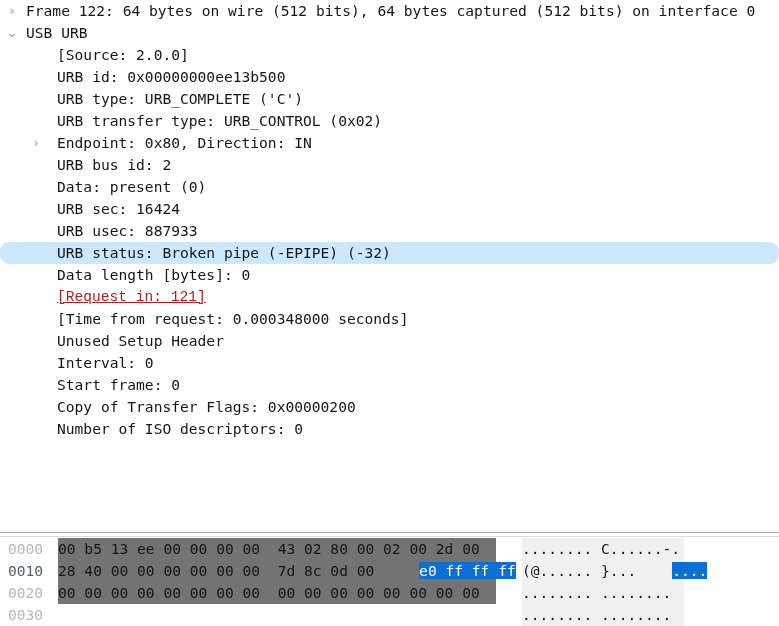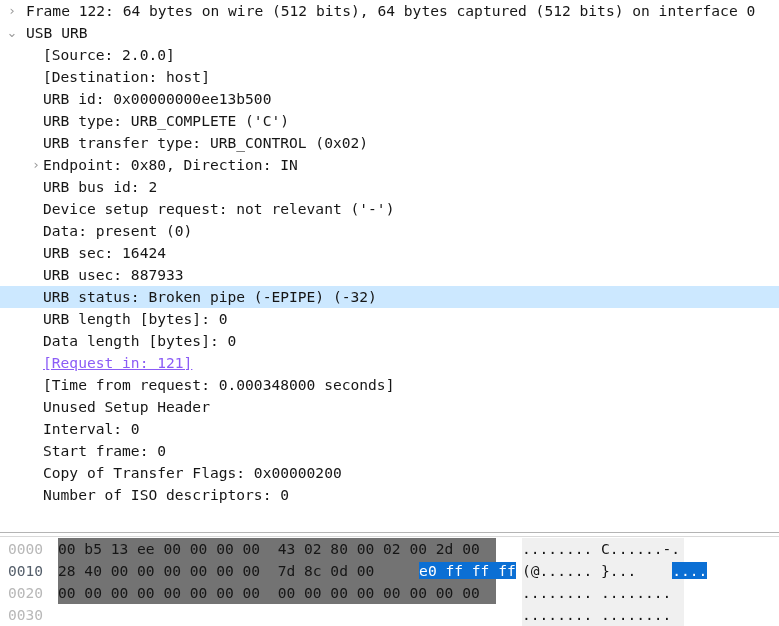--- a/index.html
+++ b/index.html
@@ -36,20 +36,21 @@
     position: relative;
     height: 22px;
     line-height: 22px;
     white-space: pre;
     font-size: 14.6px;
     color: #161616;
     letter-spacing: 0px;
   }
   .tree-row.selected {
     background: #cce8ff;
+    border-radius: 9px;
   }
   .twisty {
     position: absolute;
     top: 0;
     width: 16px;
     height: 22px;
     line-height: 21px;
     text-align: center;
     color: #9a9a9a;
     font-family: "DejaVu Sans", "Liberation Sans", sans-serif;
@@ -59,26 +60,27 @@
   .twisty.collapsed { }
   .twisty.expanded { }
   .row-label {
     position: absolute;
     top: 0;
     white-space: pre;
   }
   
   .lvl0 .twisty { left: 4px; }
   .lvl0 .row-label { left: 26px; }
-  .lvl1 .row-label { left: 43px; }
+  .lvl1 .row-label { left: 57px; }
   .lvl1 .twisty { left: 28px; }
 
   .row-label.link {
-    color: #8b5cf6;
+    color: #b91c1c;
     text-decoration: underline;
+    font-family: Liberation Mono, monospace;
   }
 
   
   .splitter {
     position: absolute;
     left: 0;
     top: 532px;
     width: 779px;
     height: 5px;
     background: #ffffff;
@@ -142,32 +144,29 @@
 </style>
 </head>
 <body>
 
 <div id="app">
 
   <div class="detail-pane" id="detail-pane">
       <div class="tree-row lvl0"><span class="twisty collapsed">›</span><span class="row-label">Frame 122: 64 bytes on wire (512 bits), 64 bytes captured (512 bits) on interface 0</span></div>
       <div class="tree-row lvl0"><span class="twisty expanded">⌄</span><span class="row-label">USB URB</span></div>
       <div class="tree-row lvl1"><span class="row-label">[Source: 2.0.0]</span></div>
-      <div class="tree-row lvl1"><span class="row-label">[Destination: host]</span></div>
       <div class="tree-row lvl1"><span class="row-label">URB id: 0x00000000ee13b500</span></div>
       <div class="tree-row lvl1"><span class="row-label">URB type: URB_COMPLETE ('C')</span></div>
       <div class="tree-row lvl1"><span class="row-label">URB transfer type: URB_CONTROL (0x02)</span></div>
       <div class="tree-row lvl1"><span class="twisty collapsed">›</span><span class="row-label">Endpoint: 0x80, Direction: IN</span></div>
       <div class="tree-row lvl1"><span class="row-label">URB bus id: 2</span></div>
-      <div class="tree-row lvl1"><span class="row-label">Device setup request: not relevant ('-')</span></div>
       <div class="tree-row lvl1"><span class="row-label">Data: present (0)</span></div>
       <div class="tree-row lvl1"><span class="row-label">URB sec: 16424</span></div>
       <div class="tree-row lvl1"><span class="row-label">URB usec: 887933</span></div>
       <div class="tree-row lvl1 selected"><span class="row-label">URB status: Broken pipe (-EPIPE) (-32)</span></div>
-      <div class="tree-row lvl1"><span class="row-label">URB length [bytes]: 0</span></div>
       <div class="tree-row lvl1"><span class="row-label">Data length [bytes]: 0</span></div>
       <div class="tree-row lvl1"><span class="row-label link">[Request in: 121]</span></div>
       <div class="tree-row lvl1"><span class="row-label">[Time from request: 0.000348000 seconds]</span></div>
       <div class="tree-row lvl1"><span class="row-label">Unused Setup Header</span></div>
       <div class="tree-row lvl1"><span class="row-label">Interval: 0</span></div>
       <div class="tree-row lvl1"><span class="row-label">Start frame: 0</span></div>
       <div class="tree-row lvl1"><span class="row-label">Copy of Transfer Flags: 0x00000200</span></div>
       <div class="tree-row lvl1"><span class="row-label">Number of ISO descriptors: 0</span></div>
     </div>
 

